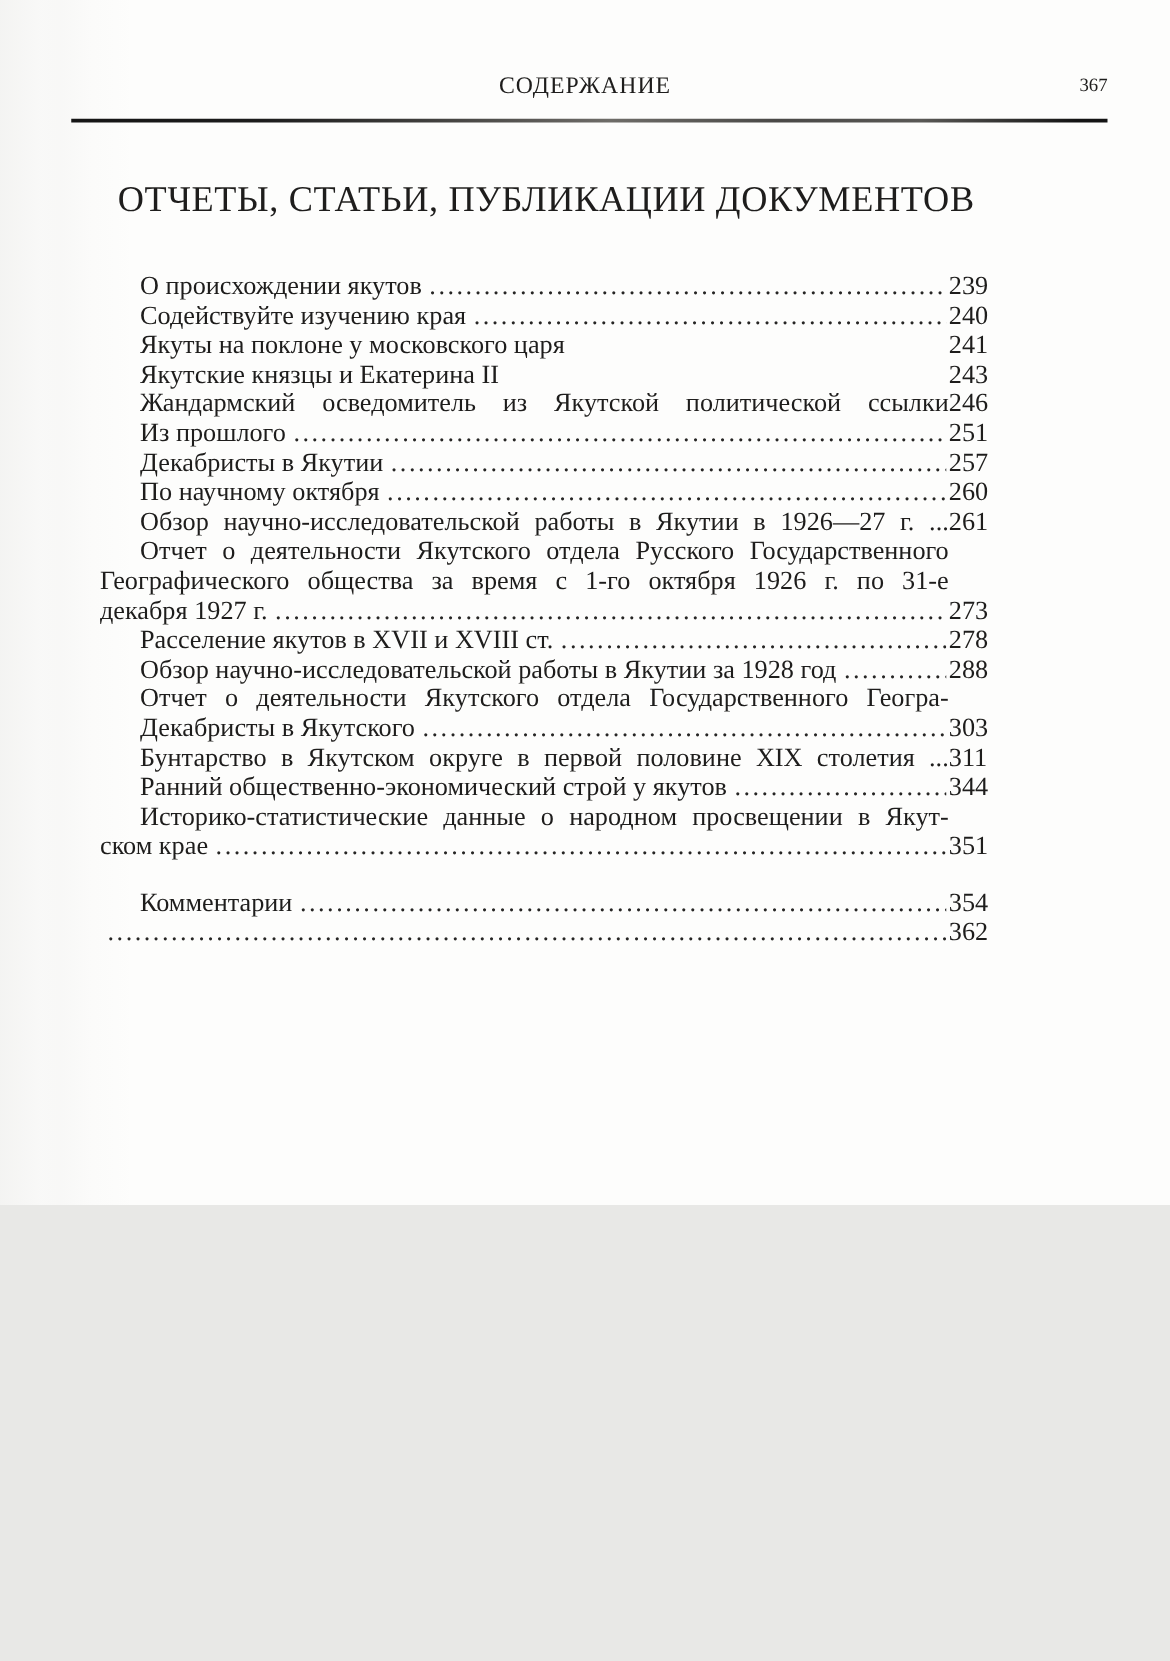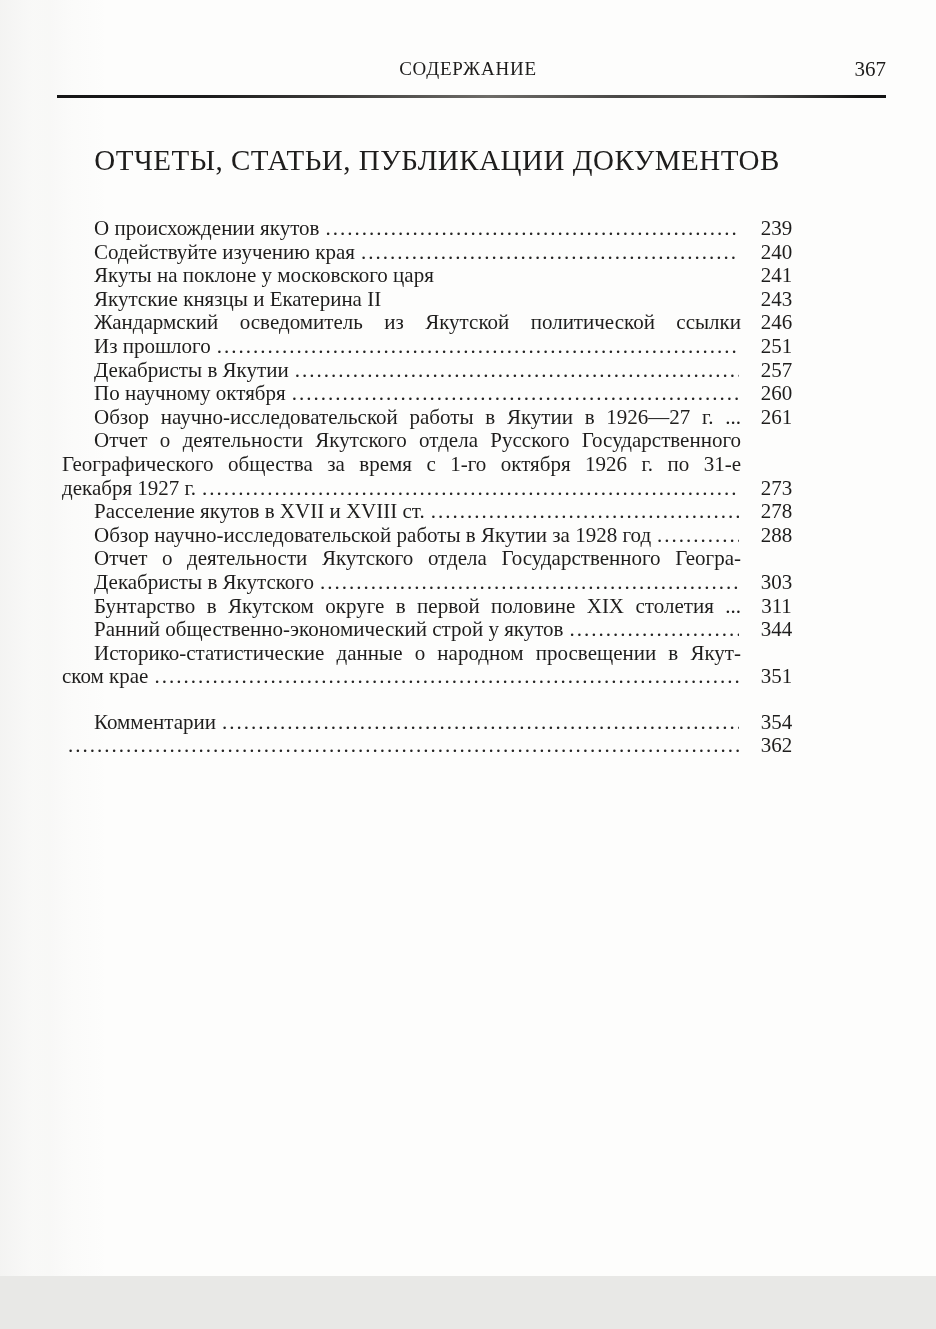--- a/index.html
+++ b/index.html
@@ -1,19 +1,19 @@
 <!DOCTYPE html>
 <html><head>
 <meta charset="utf-8">
 <style>
   html, body { margin: 0; padding: 0; background: #e8e8e6; }
   .scan-page {
     position: relative;
     width: 936px;
-    height: 1276px;
+    height: 964px;
     margin: 0 auto;
     background: #fdfdfc;
     font-family: "Liberation Serif", "DejaVu Serif", serif;
     color: #1e1d1c;
     overflow: hidden;
   }
   
   .edge-shadow {
     position: absolute;
     left: 0; top: 0; bottom: 0;
@@ -35,21 +35,21 @@
   .running-title {
     display: block;
     text-align: center;
     font-size: 19px;
     letter-spacing: 0.8px;
   }
   .folio {
     position: absolute;
     right: 0; top: 0;
     line-height: 26px;
-    font-size: 21px;
+    font-size: 15px;
   }
   .head-rule {
     position: absolute;
     top: 95px; left: 57px;
     width: 829px; height: 3px;
     background: linear-gradient(90deg,
       #151515 0%, #1c1c1c 18%, #3f3e3c 34%,
       #6e6c68 52%, #4a4947 68%, #595855 82%, #141414 97%);
   }
   .section-title {
@@ -57,21 +57,21 @@
     top: 144px; left: 0; right: 62px;
     margin: 0;
     text-align: center;
     font-size: 29px;
     font-weight: 400;
     letter-spacing: 0.5px;
     white-space: nowrap;
   }
   .toc {
     position: absolute;
-    top: 217px; left: 62px;
+    top: 217px; left: 80px;
     width: 750px;
     font-size: 21px;
     line-height: 23.6px;
   }
   .row { display: flex; align-items: baseline; }
   .row.gap-before { margin-top: 22px; }
   .row .text { white-space: nowrap; }
   .row.indent .text { margin-left: 32px; }
   .row.italic .text { }
   .row.justify .text {
@@ -90,21 +90,21 @@
     margin-right: 2px;
     color: #262524;
   }
   .leader::after {
     content: "..........................................................................................................................................................";
     letter-spacing: 2px;
   }
   .row.no-dots .leader::after { content: ""; }
   .pageno {
     width: 71px; min-width: 71px;
-    text-align: center;
+    text-align: left;
   }
 </style>
 </head>
 <body>
 
 <div class="scan-page">
   <div class="edge-shadow"></div>
 
   <div class="running-head">
     <span class="running-title">СОДЕРЖАНИЕ</span>

